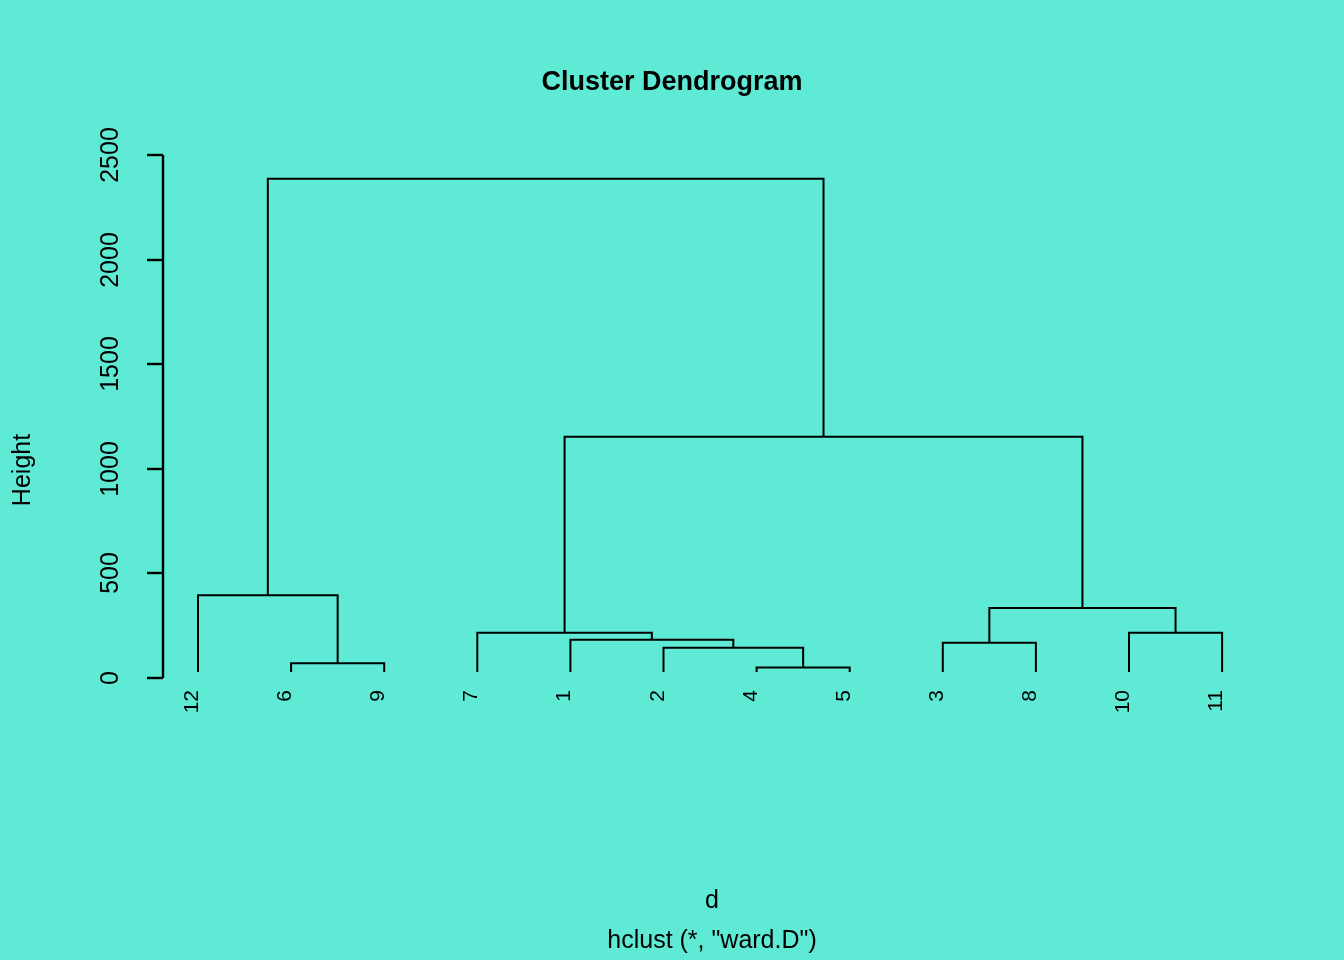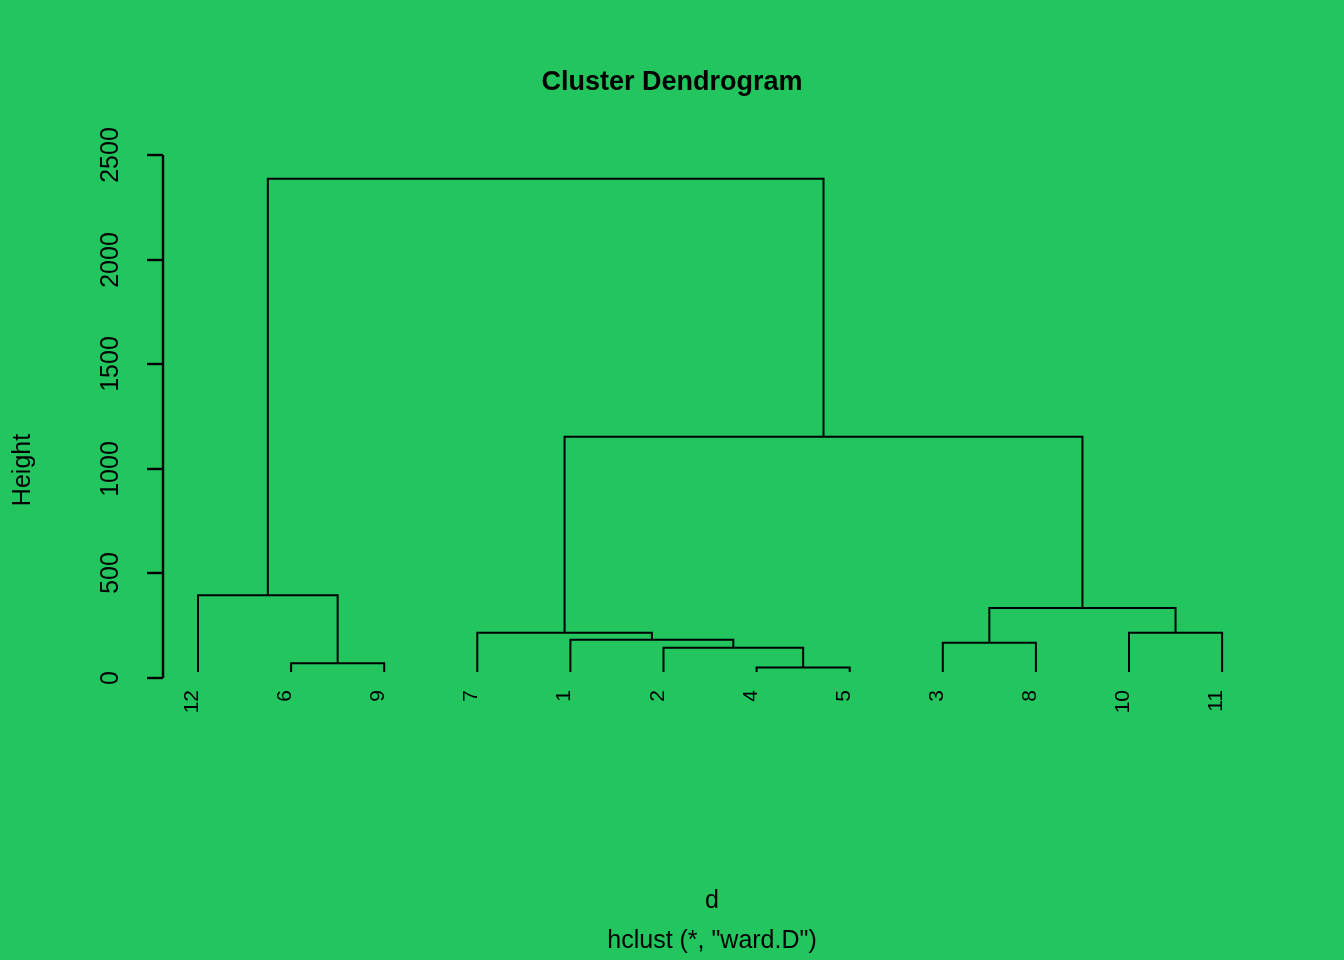--- a/index.html
+++ b/index.html
@@ -4,21 +4,21 @@
 <style>
   html, body {
     margin: 0;
     padding: 0;
     background: #ffffff;
   }
   #page {
     position: relative;
     width: 1344px;
     height: 960px;
-    background: #22c55e;
+    background: #5eead4;
     font-family: "Liberation Sans", sans-serif;
     overflow: hidden;
   }
   #plot-svg {
     position: absolute;
     left: 0;
     top: 0;
     width: 1344px;
     height: 960px;
     display: block;

